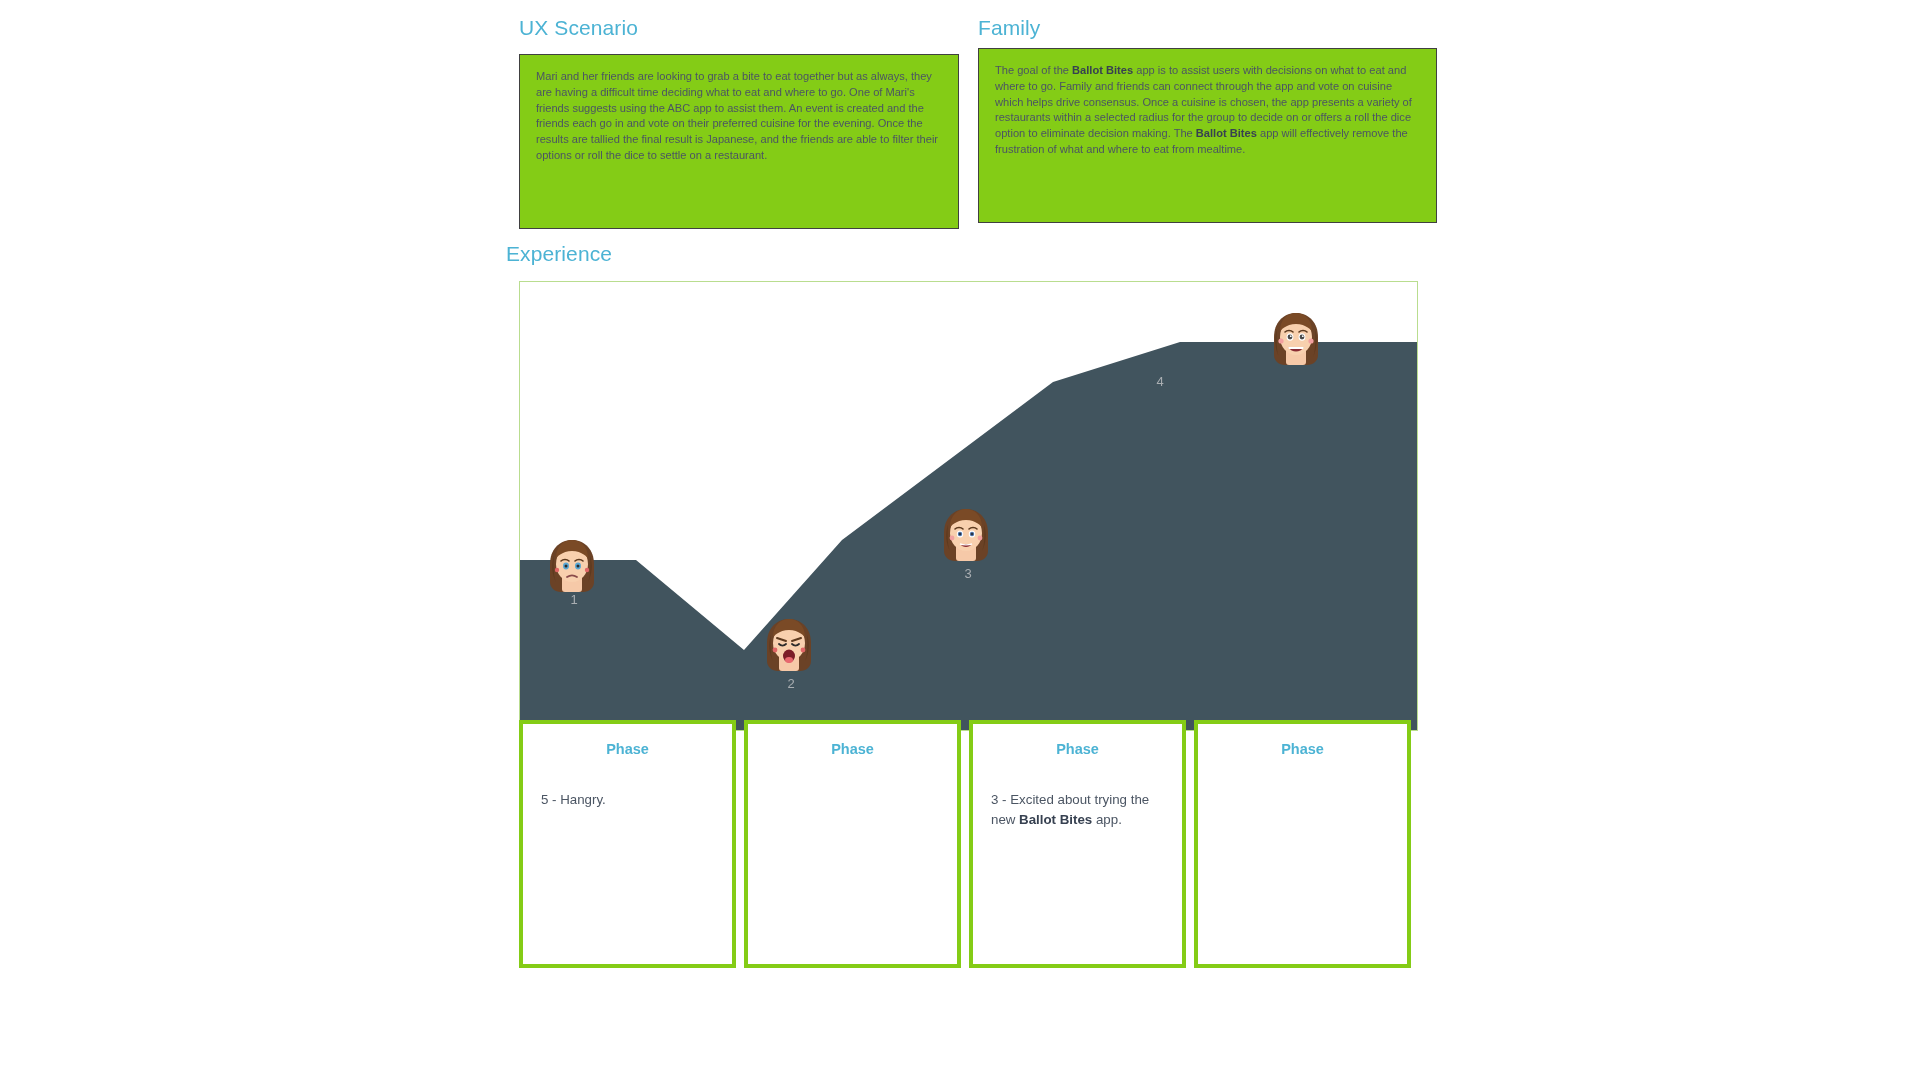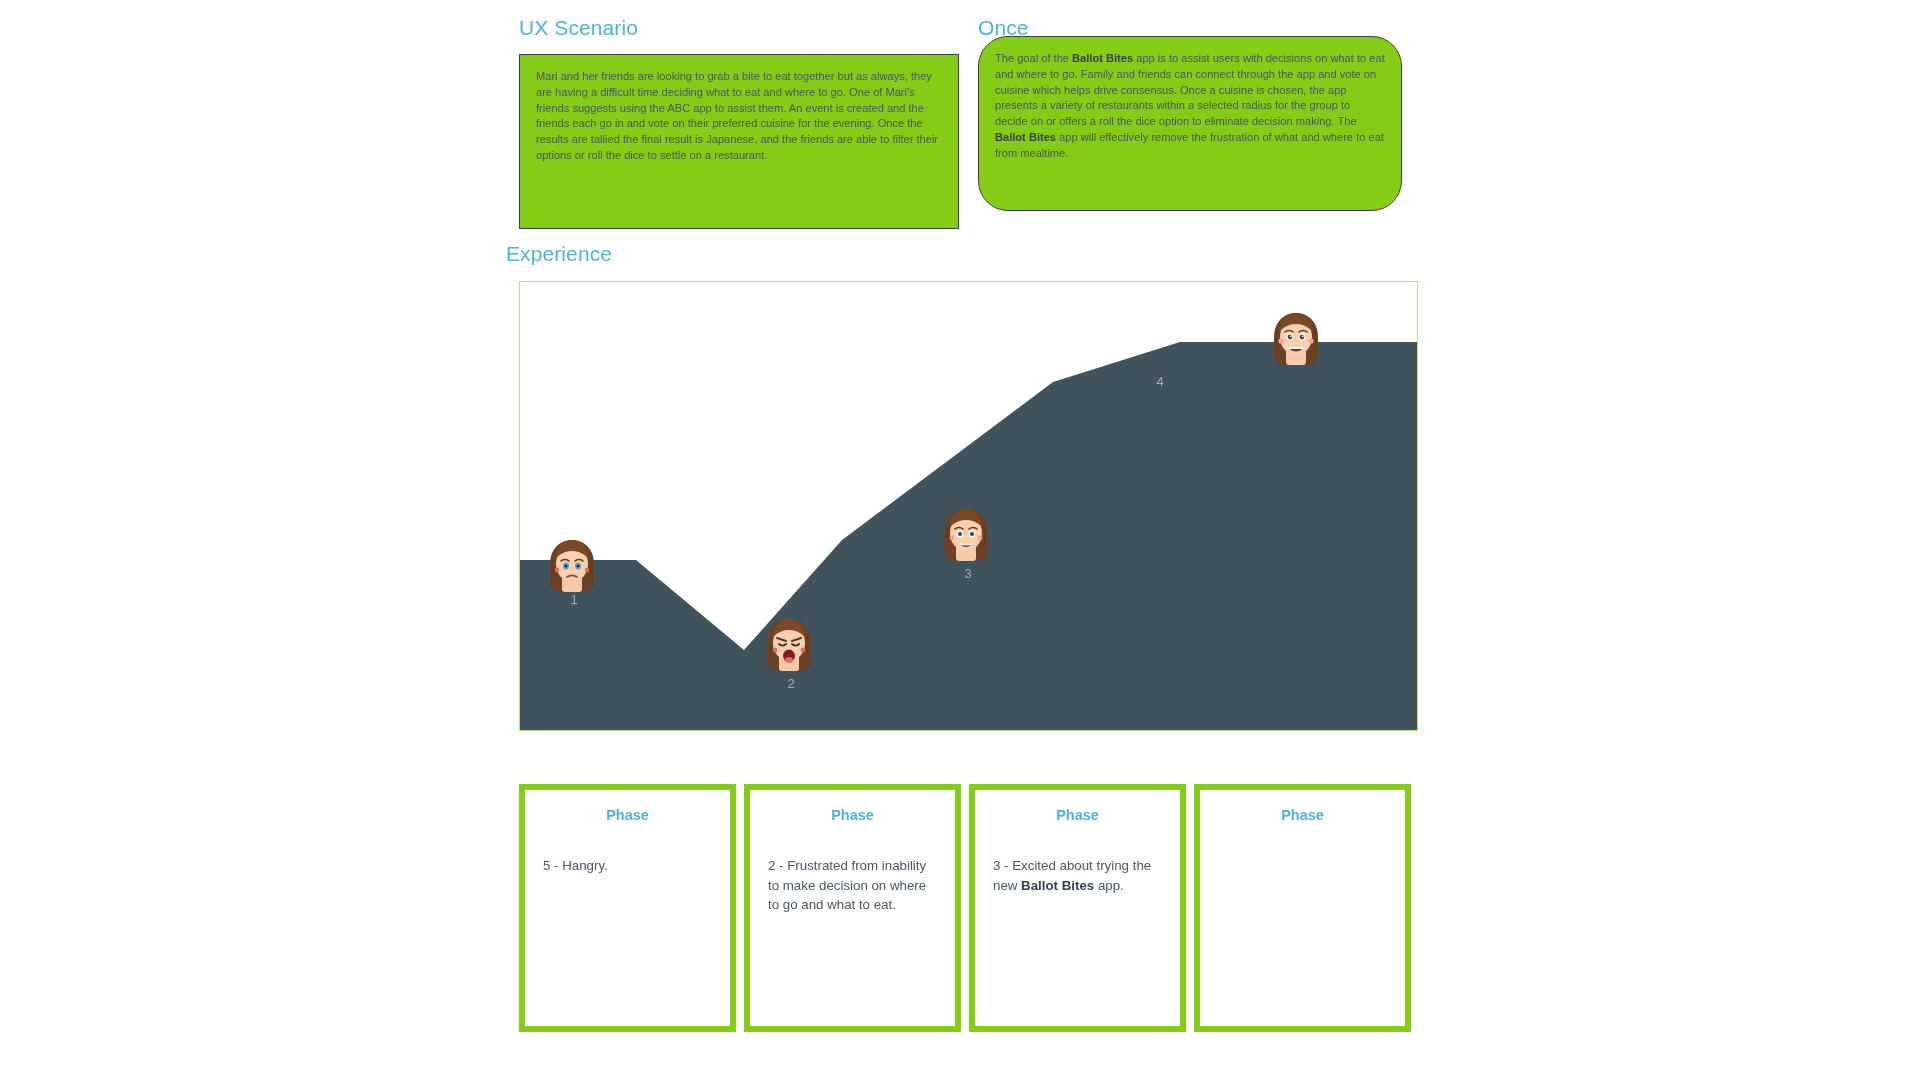--- a/index.html
+++ b/index.html
@@ -51,23 +51,23 @@
     font-weight: 400;
     text-align: center;
     width: 30px;
   }
 
   .avatar { position: absolute; width: 56px; height: 60px; }
 
   
   .phase-card {
     position: absolute;
-    top: 784px;
+    top: 720px;
     height: 248px;
-    border: 6px solid #84cc16;
+    border: 4px solid #84cc16;
     background: #fff;
   }
   .phase-title {
     text-align: center;
     color: #4cb3d4;
     font-size: 14.5px;
     font-weight: 700;
     margin-top: 17px;
   }
   .phase-text {
@@ -82,22 +82,22 @@
 </head>
 <body>
 
 <div class="page">
 
   <div class="section-label" style="left:519px; top:16px;">UX Scenario</div>
   <div class="box" style="left:519px; top:54px; width:440px; height:175px;">
     <div class="box-body">Mari and her friends are looking to grab a bite to eat together but as always, they are having a difficult time deciding what to eat and where to go. One of Mari's friends suggests using the ABC app to assist them. An event is created and the friends each go in and vote on their preferred cuisine for the evening. Once the results are tallied the final result is Japanese, and the friends are able to filter their options or roll the dice to settle on a restaurant.</div>
   </div>
 
-  <div class="section-label" style="left:978px; top:16px;">Once</div>
-  <div class="box" style="left:978px; top:36px; width:424px; height:175px;border-radius:30px;">
+  <div class="section-label" style="left:978px; top:16px;">Family</div>
+  <div class="box" style="left:978px; top:48px; width:459px; height:175px;">
     <div class="box-body">
       <span>The goal of the </span><b>Ballot Bites</b><span> app is to assist users with decisions on what to eat and where to go. Family and friends can connect through the app and vote on cuisine which helps drive consensus. Once a cuisine is chosen, the app presents a variety of restaurants within a selected radius for the group to decide on or offers a roll the dice option to eliminate decision making. The </span><b>Ballot Bites</b><span> app will effectively remove the frustration of what and where to eat from mealtime.</span>
     </div>
   </div>
 
   <div class="section-label" style="left:506px; top:242px;">Experience</div>
 
   <div class="chart">
     <svg viewBox="0 0 897 448" preserveAspectRatio="none">
       <polygon points="0,278 116,278 224,368 322,258 533,100 660,60 897,60 897,448 0,448" fill="#41545e"></polygon>
@@ -197,23 +197,20 @@
 
   <div class="phase-card" style="left:519px; width:217px;">
     <div class="phase-title">Phase</div>
     <div class="phase-text">
       <p><span>5 - Hangry.</span><b></b><span></span></p>
     </div>
   </div>
 
   <div class="phase-card" style="left:744px; width:217px;">
     <div class="phase-title">Phase</div>
-    <div class="phase-text">
-      <p><span>2 - Frustrated from inability to make decision on where to go and what to eat.</span><b></b><span></span></p>
-    </div>
   </div>
 
   <div class="phase-card" style="left:969px; width:217px;">
     <div class="phase-title">Phase</div>
     <div class="phase-text">
       <p><span>3 - Excited about trying the new </span><b>Ballot Bites</b><span> app.</span></p>
     </div>
   </div>
 
   <div class="phase-card" style="left:1194px; width:217px;">

